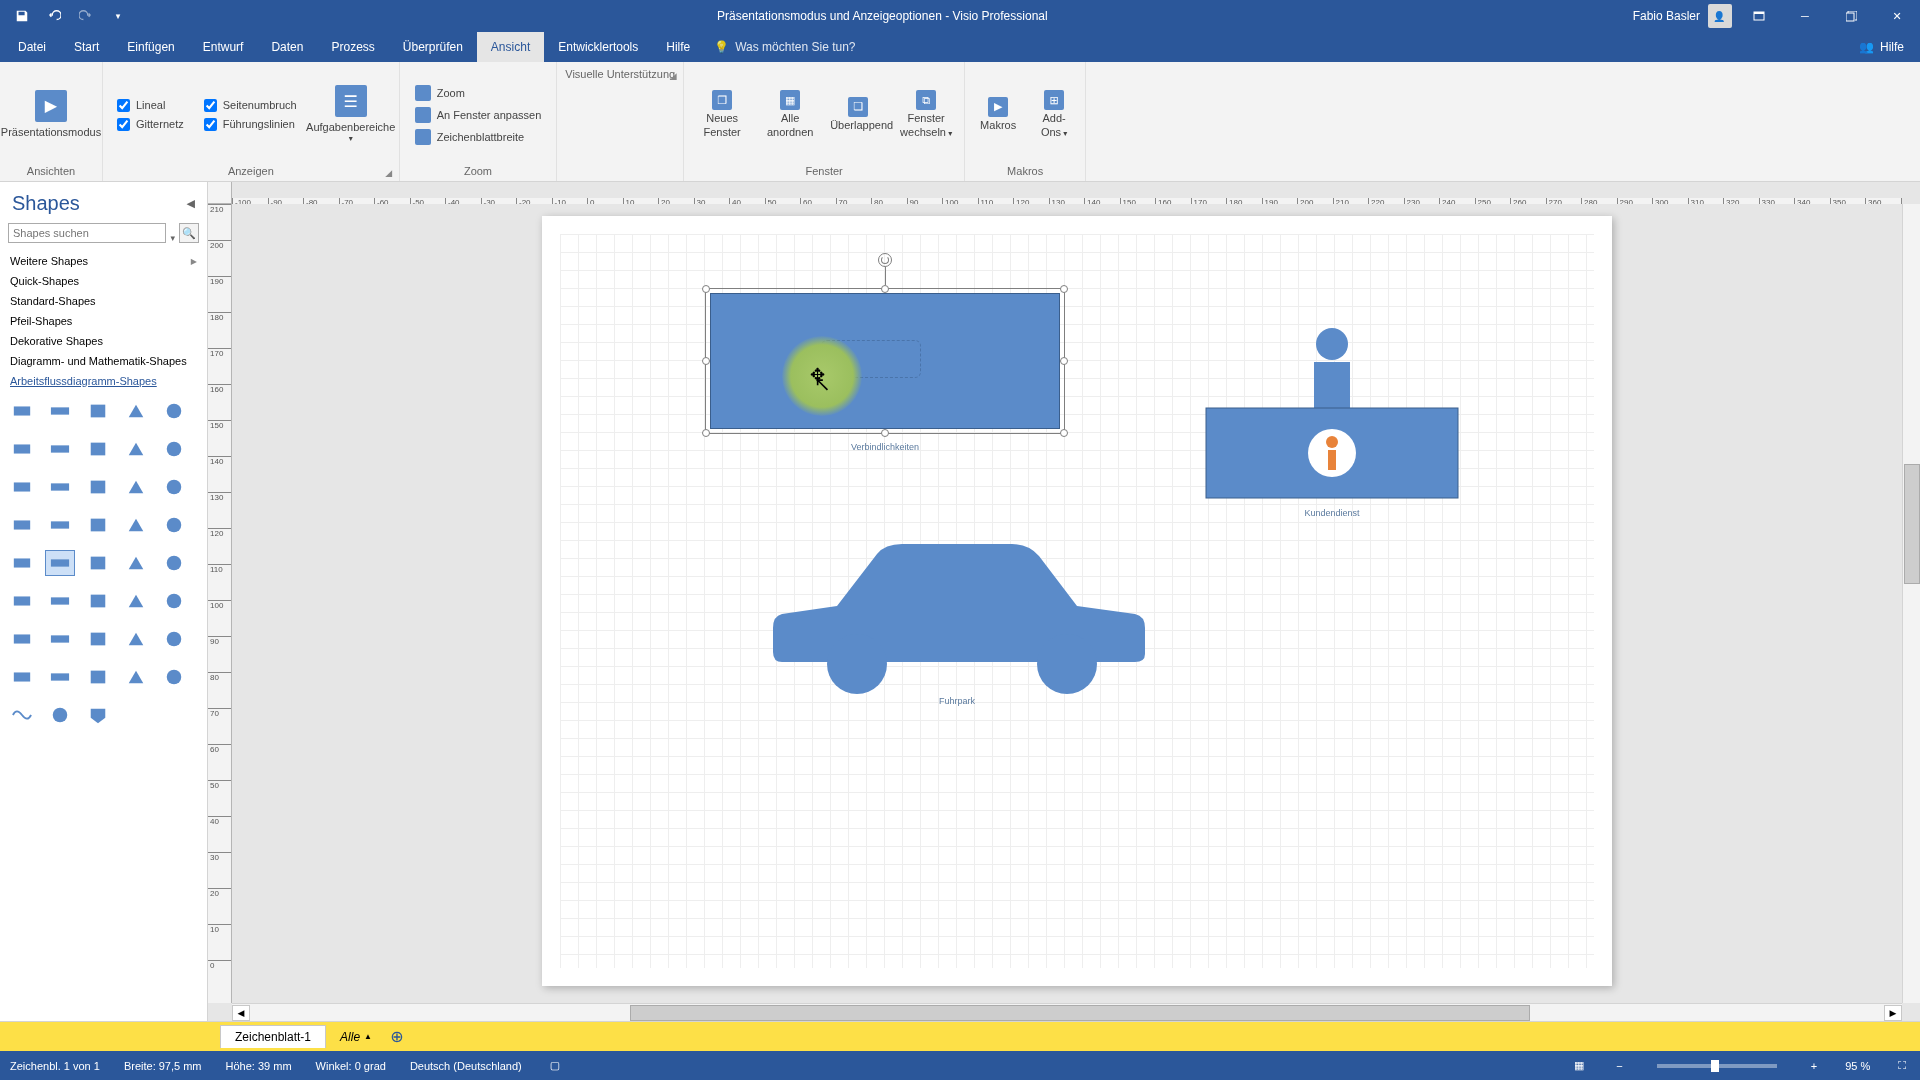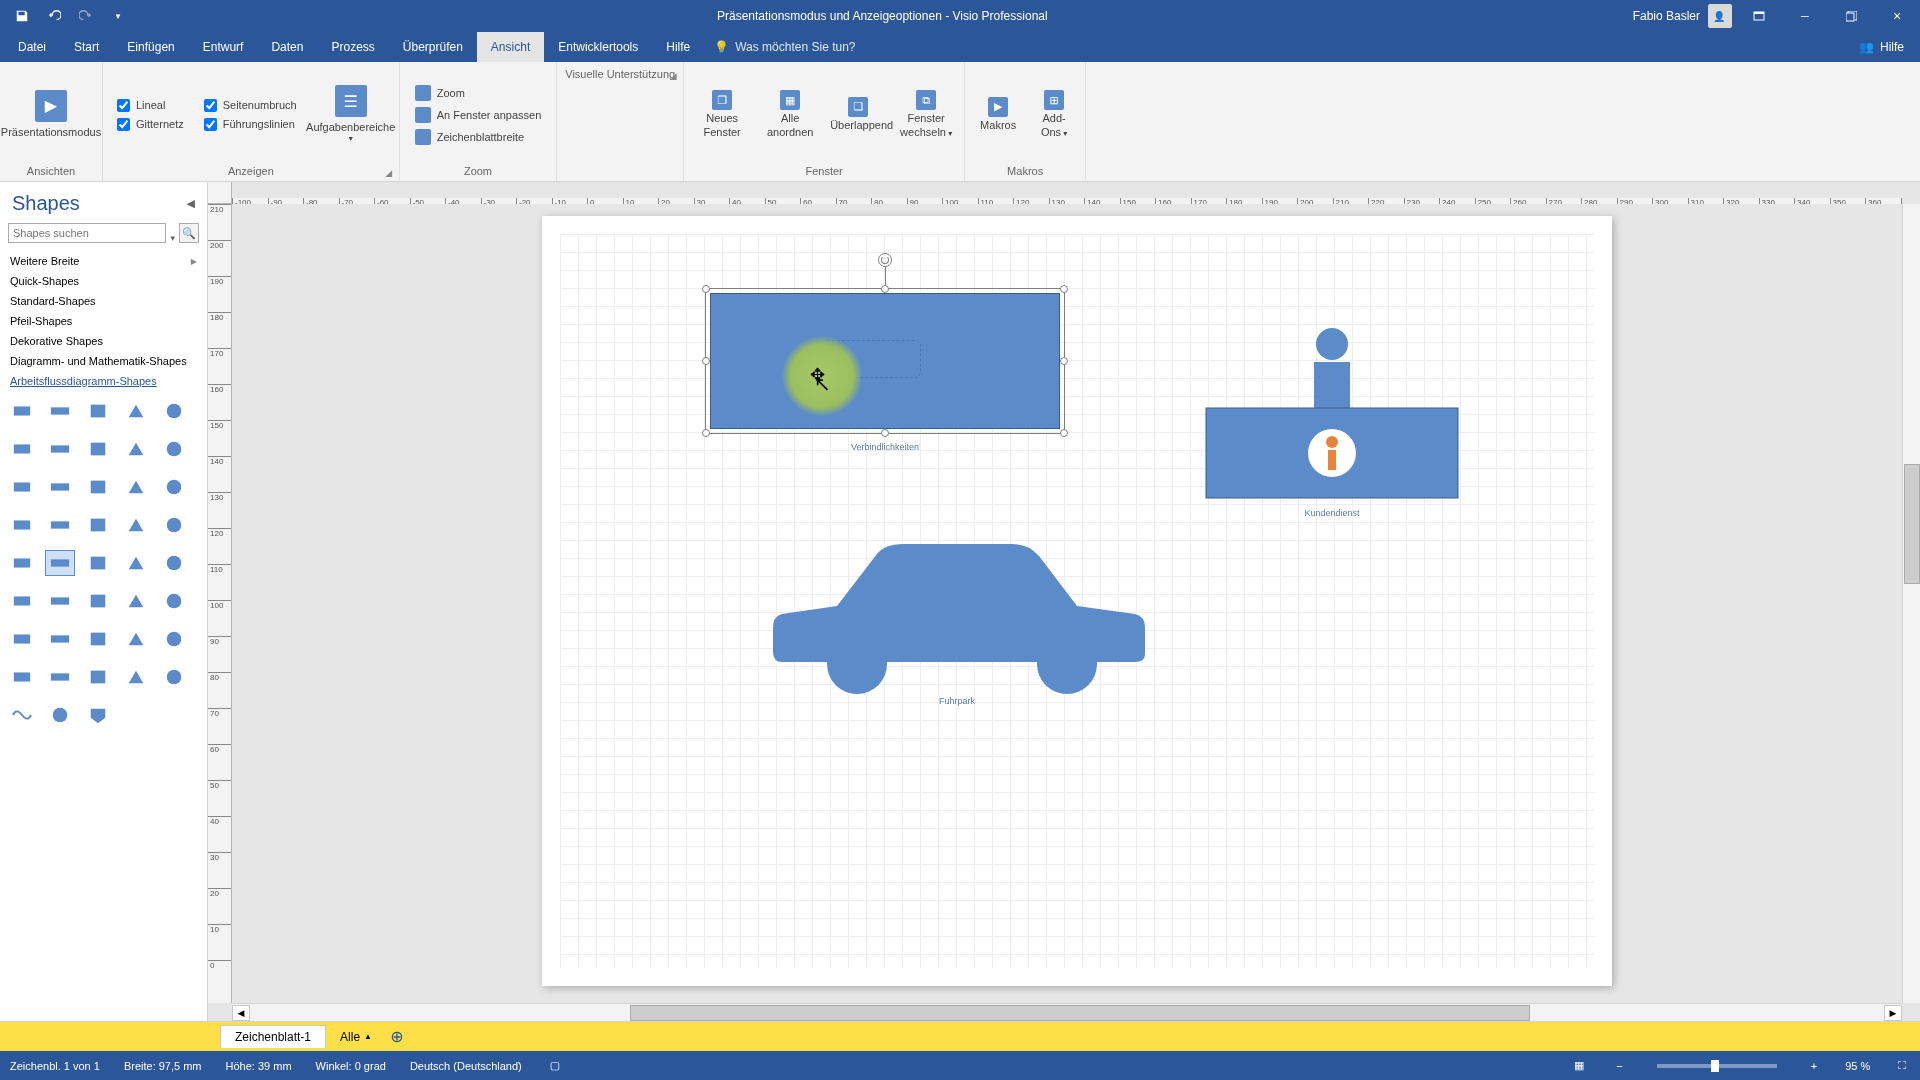--- a/index.html
+++ b/index.html
@@ -80,21 +80,21 @@
 
 .shape-label{position:absolute;font-size:9px;color:#5b7a9e;text-align:center;}
 .sel-box{position:absolute;border:1px solid #7f7f7f;}
 .handle{position:absolute;width:8px;height:8px;background:#fff;border:1px solid #7f7f7f;border-radius:50%;}
 .rot-handle{position:absolute;width:14px;height:14px;border:1.5px solid #7f7f7f;border-radius:50%;display:flex;align-items:center;justify-content:center;}
 .rot-handle::after{content:"";width:6px;height:6px;border:1.5px solid #7f7f7f;border-radius:50%;border-top-color:transparent;}
 
 
 .sheet-tabs { height: 30px; background: #fde047; border-top: 1px solid #d4d4d4; display:flex;align-items:center;padding-left:220px;font-size:12px;gap:4px;}
 .sheet-tabs .sheet { padding: 4px 14px; background:#fff;border:1px solid #c8c8c8;border-bottom:none;cursor:pointer;}
-.sheet-tabs .all-btn{padding:4px 10px;cursor:pointer;display:flex;align-items:center;gap:4px;}
+.sheet-tabs .all-btn{padding:4px 10px;cursor:pointer;display:flex;align-items:center;gap:4px;font-style:italic;}
 .sheet-tabs .add{width:22px;height:22px;display:flex;align-items:center;justify-content:center;cursor:pointer;color:#2b579a;font-size:16px;}
 
 
 .status-bar { height: 29px; background: #2b579a; color:#fff; display:flex;align-items:center;font-size:11px;padding:0 10px;gap:24px;}
 .status-bar .spacer{flex:1;}
 .status-bar .zoom-slider{width:120px;height:4px;background:rgba(255,255,255,.4);position:relative;margin:0 6px;}
 .status-bar .zoom-slider .knob{position:absolute;top:-4px;left:54px;width:8px;height:12px;background:#fff;}
 .status-bar .sb-btn{cursor:pointer;padding:2px 4px;}
 
 .cursor-highlight{position:absolute;width:80px;height:80px;border-radius:50%;background:radial-gradient(circle,#a8c96a 0%, #9bbf5e 55%, rgba(155,191,94,0) 72%);pointer-events:none;}
@@ -257,21 +257,21 @@
       <span>Shapes</span>
       <span style="font-size:11px;cursor:pointer;color:#666;">◀</span>
     </div>
     <div class="search-row">
       <input type="text" placeholder="Shapes suchen" style="">
       <span style="font-size:9px;color:#666;cursor:pointer">▾</span>
       <div class="srch-btn">🔍</div>
     </div>
     <div class="shape-cats">
       <div class="cat">
-          <span>Weitere Breite</span>
+          <span>Weitere Shapes</span>
           <span class="arr">▶</span>
         </div>
       <div class="cat">
           <span>Quick-Shapes</span>
         </div>
       <div class="cat">
           <span>Standard-Shapes</span>
         </div>
       <div class="cat">
           <span>Pfeil-Shapes</span>

